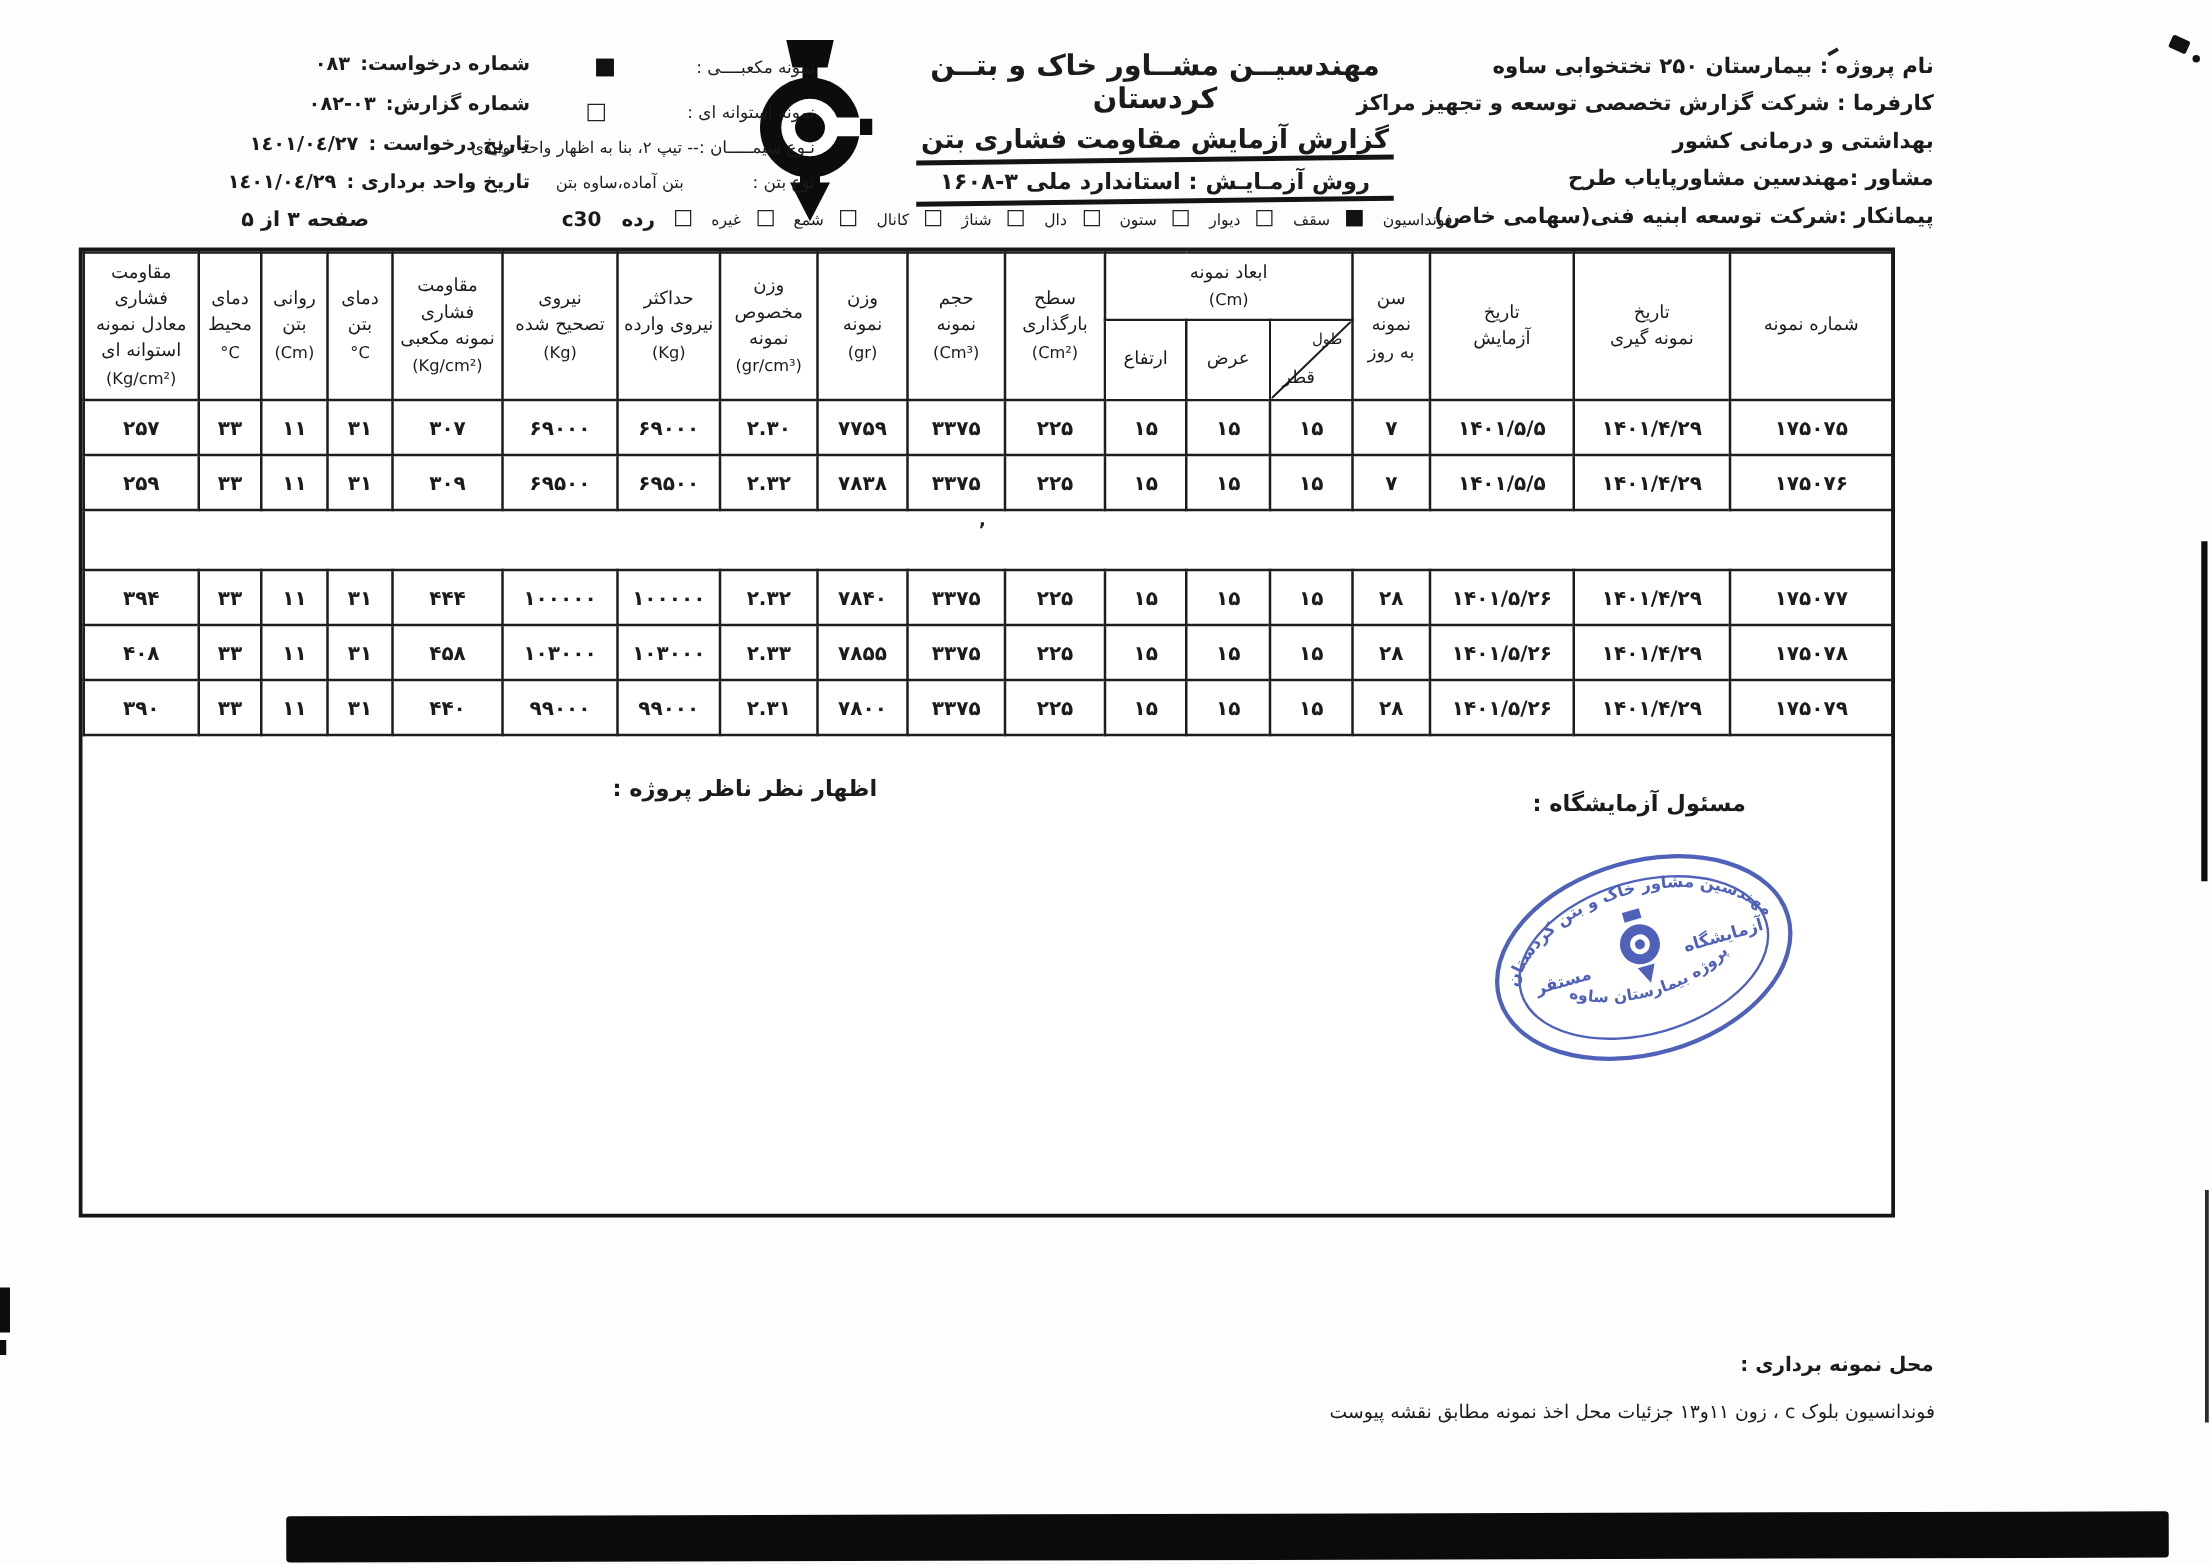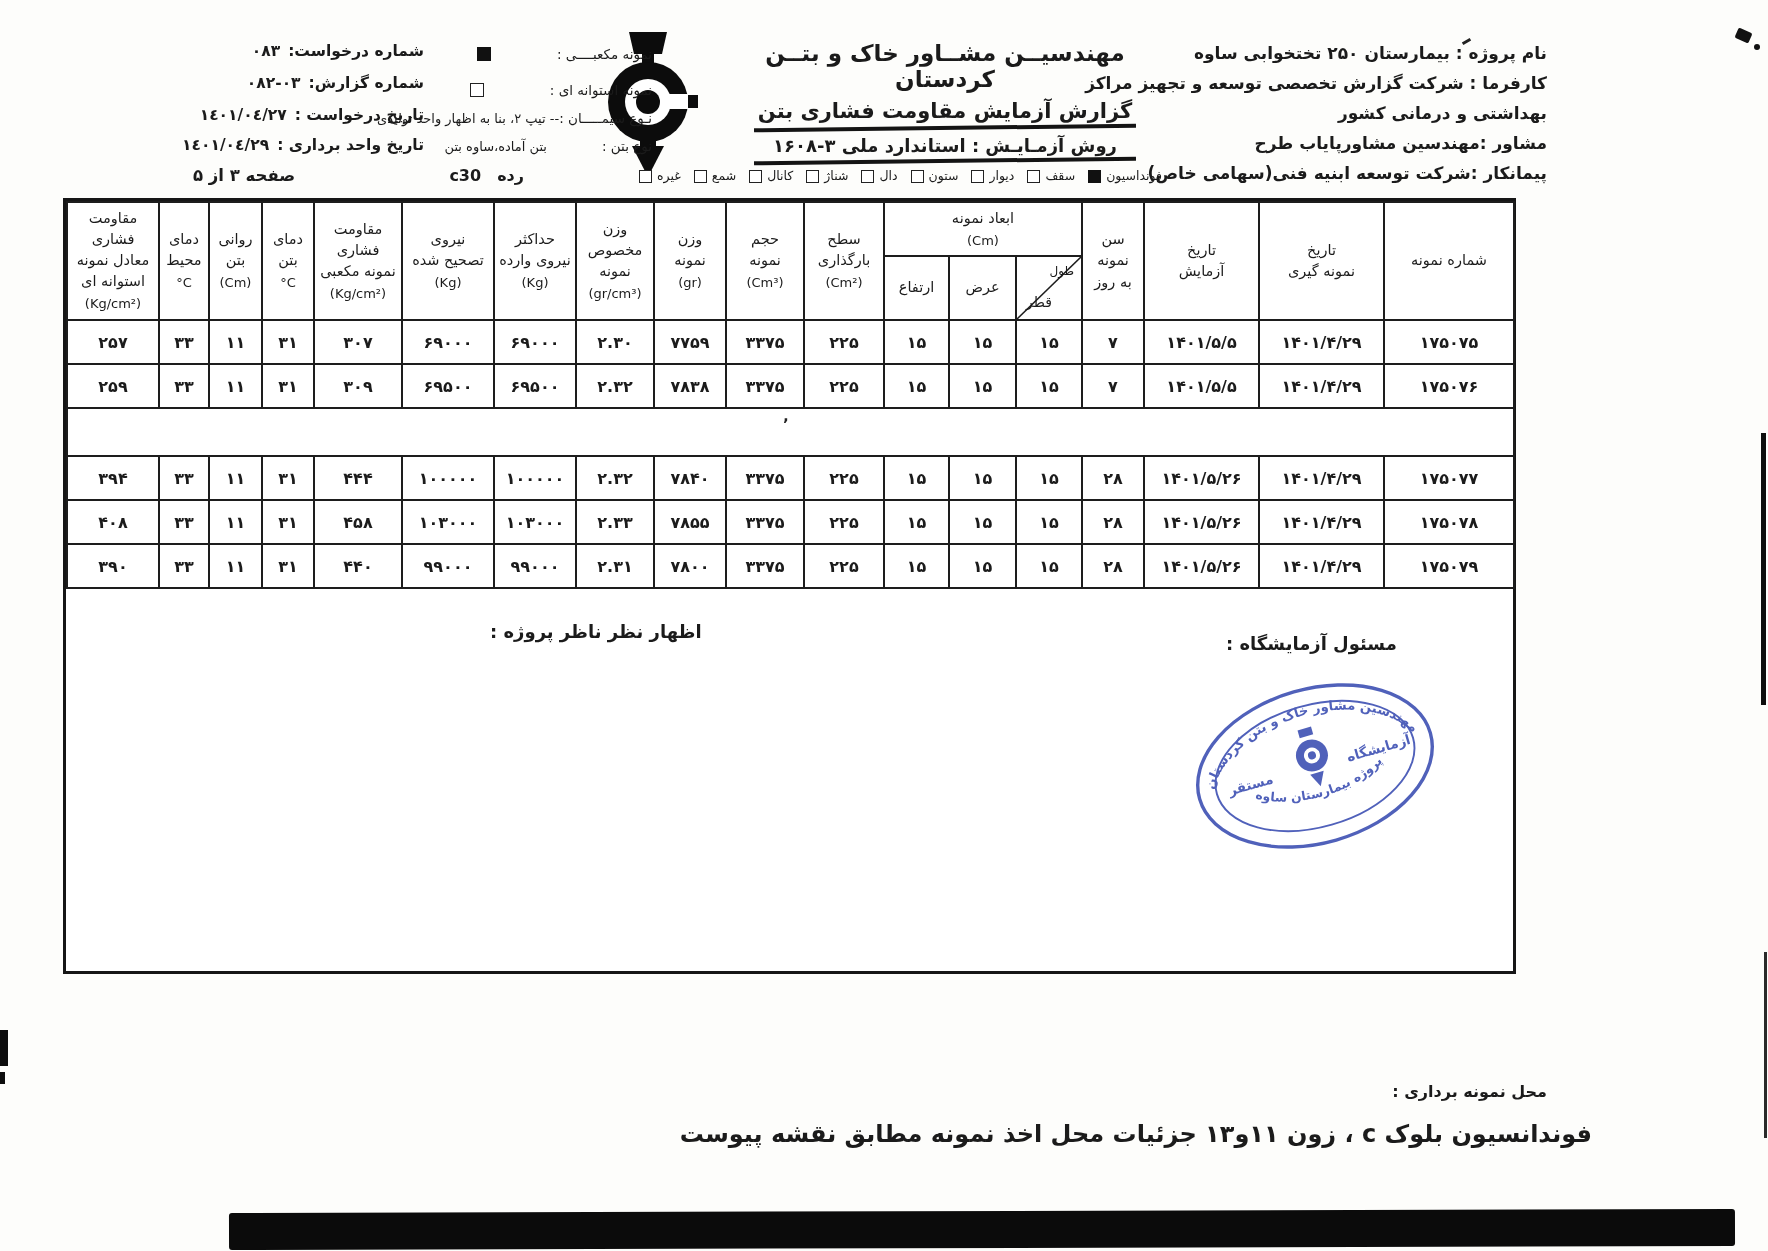--- a/index.html
+++ b/index.html
@@ -7,21 +7,21 @@
   .page{
     position:relative; width:1768px; height:1251px;
     background:#fdfdfb; overflow:hidden;
     font-family:"DejaVu Sans", sans-serif; color:#1b1b1b;
   }
   
   .info-right{position:absolute; left:1225px; top:38px; width:322px; direction:rtl;
     text-align:right; font-size:17px; font-weight:700; line-height:30px; white-space:nowrap;}
   .info-right .cont{padding-left:40px;}
   
-  .title-block{position:absolute; left:754px; top:40px; width:382px; text-align:center; direction:rtl;}
+  .title-block{position:absolute; left:733px; top:40px; width:382px; text-align:center; direction:rtl;}
   .t-company{font-size:23px; font-weight:700;}
   .t-report{font-size:21px; font-weight:700; margin-top:7px;}
   .rule{height:4px; background:#141414; margin-top:3px; transform:rotate(-0.7deg);}
   .t-method{font-size:18px; font-weight:700; margin-top:5px;}
   
   .logo{position:absolute; left:598px; top:32px; width:100px; height:146px;}
   
   .specimen{position:absolute; left:318px; top:44px; width:334px; height:160px; direction:rtl; font-size:13.5px;}
   .spec-line{position:absolute; right:0; display:flex; align-items:center; white-space:nowrap;}
   .sl1{top:2px;} .sl2{top:38px;} .sl3{top:66px;} .sl4{top:94px;}
@@ -32,21 +32,21 @@
   .spec-val{font-size:13px;}
   .grade{position:absolute; top:122px; right:128px; font-weight:700; font-size:16px; direction:rtl; display:flex; gap:16px; align-items:center;}
   
   .info-left{position:absolute; left:178px; top:40px; width:246px; direction:rtl; font-size:15.5px; font-weight:700;}
   .il-line{position:absolute; right:0; white-space:nowrap; display:flex; gap:8px; align-items:baseline;}
   .il1{top:2px;} .il2{top:34px;} .il3{top:66px;} .il4{top:96px;}
   .page-info{position:absolute; left:193px; top:166px; font-size:16.5px; font-weight:700; direction:rtl;}
   
   .member-row{position:absolute; left:642px; top:168px; width:520px; direction:rtl;
     display:flex; gap:13px; align-items:center; font-size:12.5px; white-space:nowrap;}
-  .mt-item{display:flex; align-items:flex-end; gap:5px;}
+  .mt-item{display:flex; align-items:flex-start; gap:16px;}
   .mt-item .cbx{width:13px; height:13px;}
   
   .table-wrap{position:absolute; left:63px; top:198px; width:1447px; border:3px solid #161616; background:#fff; box-sizing:content-box;}
   table{width:100%; border-collapse:collapse; direction:rtl; table-layout:fixed;}
   th,td{border:2px solid #1d1d1d; text-align:center; vertical-align:middle; padding:0; overflow:hidden;}
   thead th{font-weight:400; font-size:14.5px; line-height:1.45; background:#fff;}
   .thead-top th.tall{height:116px;}
   .thead-top th.group{height:52px;}
   .thead-sub th{height:62px; position:relative;}
   .ht{white-space:pre-line;}
@@ -61,21 +61,21 @@
   .sig-area{height:382px; position:relative; direction:ltr;}
   .sig-label{position:absolute; font-size:18px; font-weight:600; direction:rtl; white-space:nowrap;}
   .lab-label{left:1160px; top:44px;}
   .obs-label{left:424px; top:32px;}
   .stamp{position:absolute; left:1118px; top:86px; width:262px; height:182px; transform:rotate(-16deg); opacity:0.92;}
   .st-ring{stroke:var(--stamp-color,#4254b5); fill:none;}
   .st-text{fill:var(--stamp-color,#4254b5); font-weight:700;}
   .st-emblem{fill:var(--stamp-color,#4254b5);}
   
   .footer-label{position:absolute; left:1393px; top:1082px; width:154px; text-align:left; direction:rtl; font-size:16px; font-weight:700; white-space:nowrap;}
-  .footer-value{position:absolute; left:1002px; top:1120px; width:590px; text-align:right; direction:rtl; font-size:24px; font-weight:700; white-space:nowrap;}
+  .footer-value{position:absolute; left:958px; top:1120px; width:590px; text-align:right; direction:rtl; font-size:15px; font-weight:400; white-space:nowrap;}
   
   .scan-bar{position:absolute; left:229px; top:1211px; width:1506px; height:37px; background:#0b0b0b; border-radius:3px; transform:rotate(-0.15deg);}
   .edge-line-a{position:absolute; left:1761px; top:433px; width:5px; height:272px; background:#0d0d0d;}
   .edge-line-b{position:absolute; left:1764px; top:952px; width:3px; height:186px; background:#2a2a2a;}
   .corner-mark-a{position:absolute; left:1736px; top:30px; width:15px; height:11px; background:#111; transform:rotate(24deg); border-radius:2px;}
   .corner-mark-b{position:absolute; left:1754px; top:44px; width:6px; height:6px; background:#111; border-radius:50%;}
   .left-mark-a{position:absolute; left:0; top:1030px; width:8px; height:36px; background:#0d0d0d;}
   .left-mark-b{position:absolute; left:0; top:1072px; width:5px; height:12px; background:#0d0d0d;}
   .pen-mark{position:absolute; left:1462px; top:40px; width:9px; height:3px; background:#222; transform:rotate(-30deg);}
 </style>

